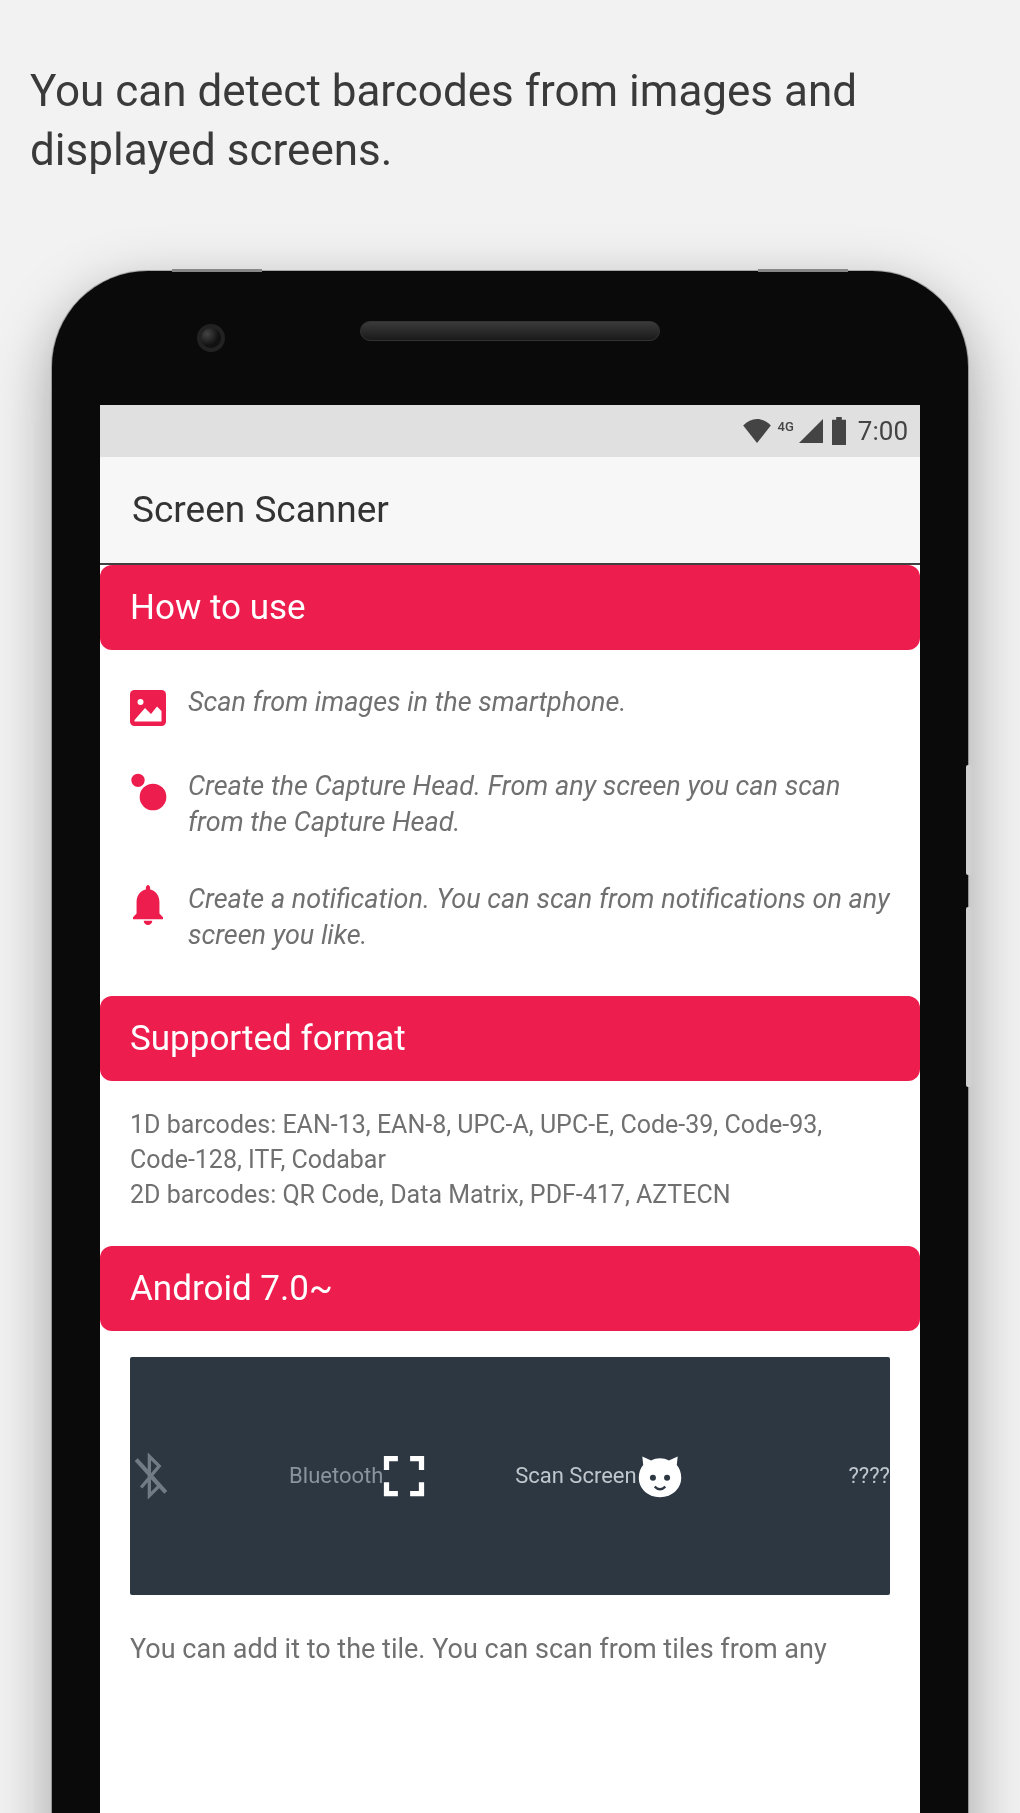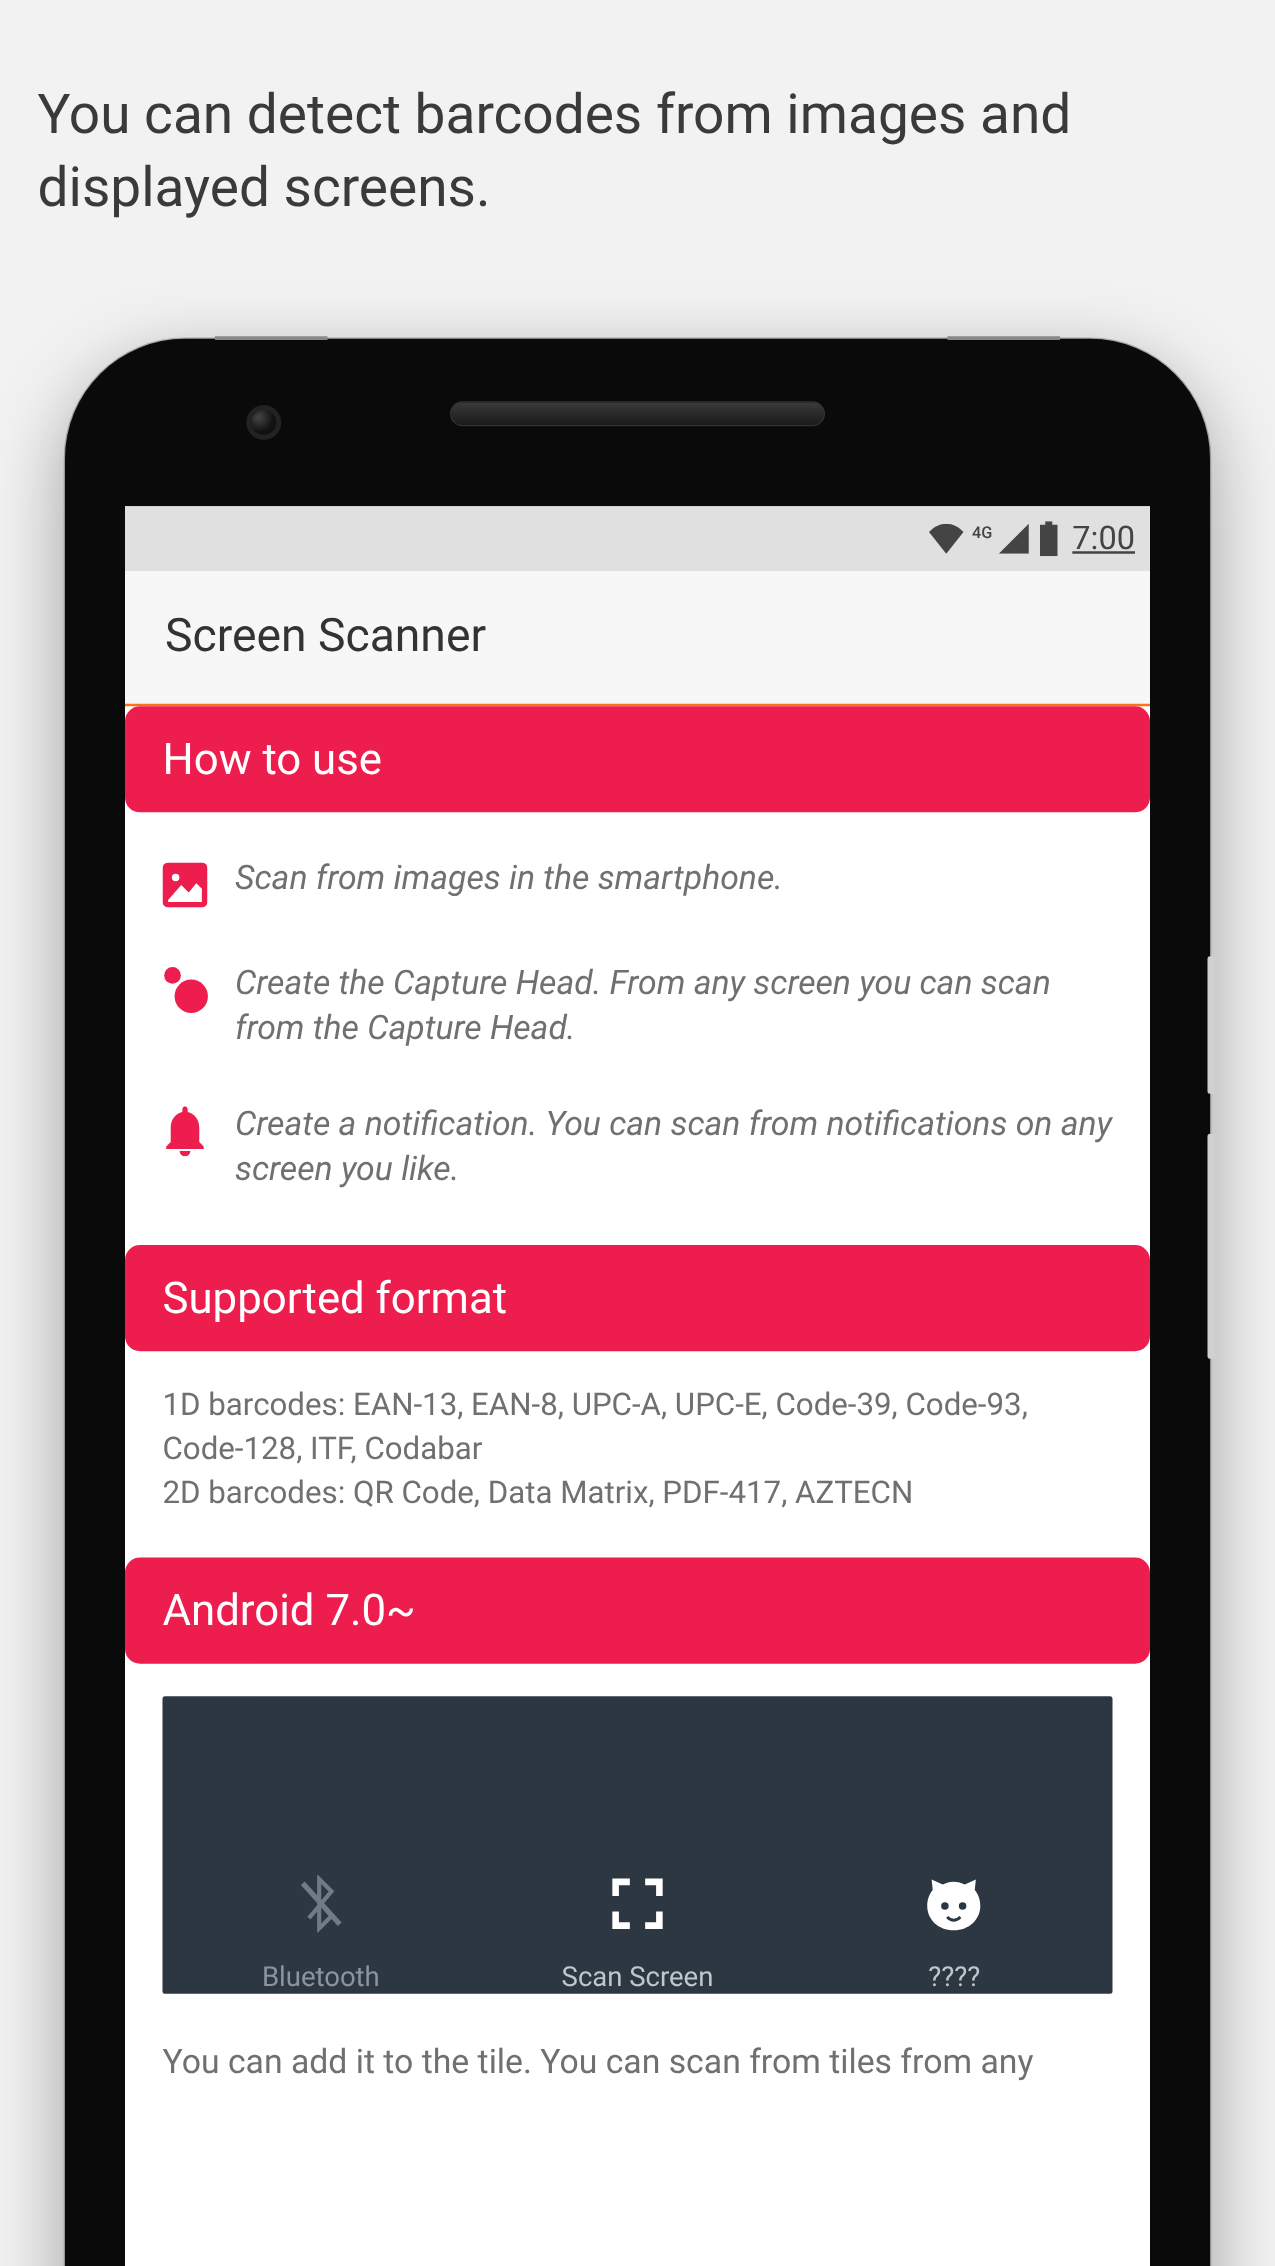--- a/index.html
+++ b/index.html
@@ -69,28 +69,28 @@
   background: #e0e0e0;
   display: flex;
   align-items: center;
   justify-content: flex-end;
   padding: 0 12px;
   gap: 8px;
   color: #444;
   font-size: 26px;
 }
 .status-icons { display: flex; align-items: center; gap: 6px; }
-.status-time { font-weight: 400; margin-left: 4px; text-decoration: underline; }
+.status-time { font-weight: 400; margin-left: 4px; }
 .wifi-icon, .signal-icon, .battery-icon { display: inline-block; }
 .wifi-icon svg, .signal-icon svg, .battery-icon svg { display: block; }
 .fourg { font-size: 13px; font-weight: 500; margin-right: -2px; margin-bottom: 8px; }
 .app-bar {
   height: 108px;
   background: #f7f7f7;
-  border-bottom: 2px solid #f97316;
+  border-bottom: 2px solid #404040;
   display: flex;
   align-items: center;
   padding: 0 32px;
   font-size: 37px;
   font-weight: 400;
   color: #333;
 }
 .section-header {
   background: #ed1d4e;
   color: #ffffff;
@@ -136,23 +136,23 @@
 }
 .tiles-panel {
   background: #2d3742;
   border-radius: 2px;
   display: flex;
   height: 238px;
 }
 .tile {
   flex: 1;
   display: flex;
-  flex-direction: column;
+  flex-direction: row;
   align-items: center;
-  justify-content: flex-end;
+  justify-content: space-between;
   gap: 24px;
 }
 .tile-icon { height: 46px; display: flex; align-items: center; justify-content: center; }
 .tile-label {
   font-size: 22px;
   color: #bfc6cd;
 }
 .tile.dim .tile-label { color: #8b949e; }
 .after-tiles {
   padding: 36px 34px 0 30px;

